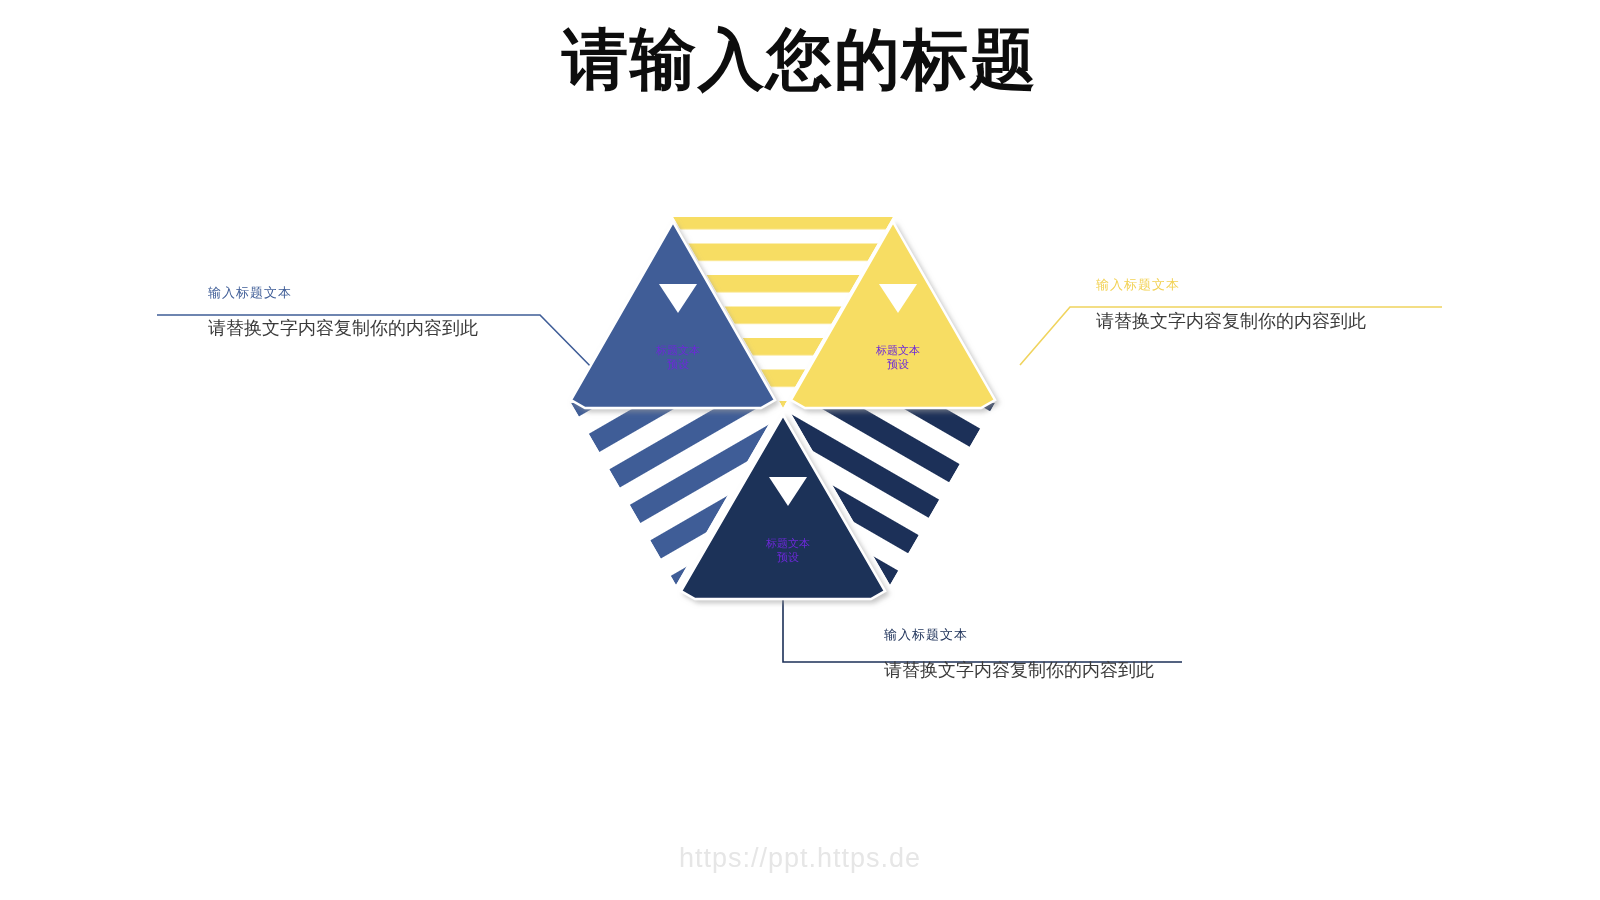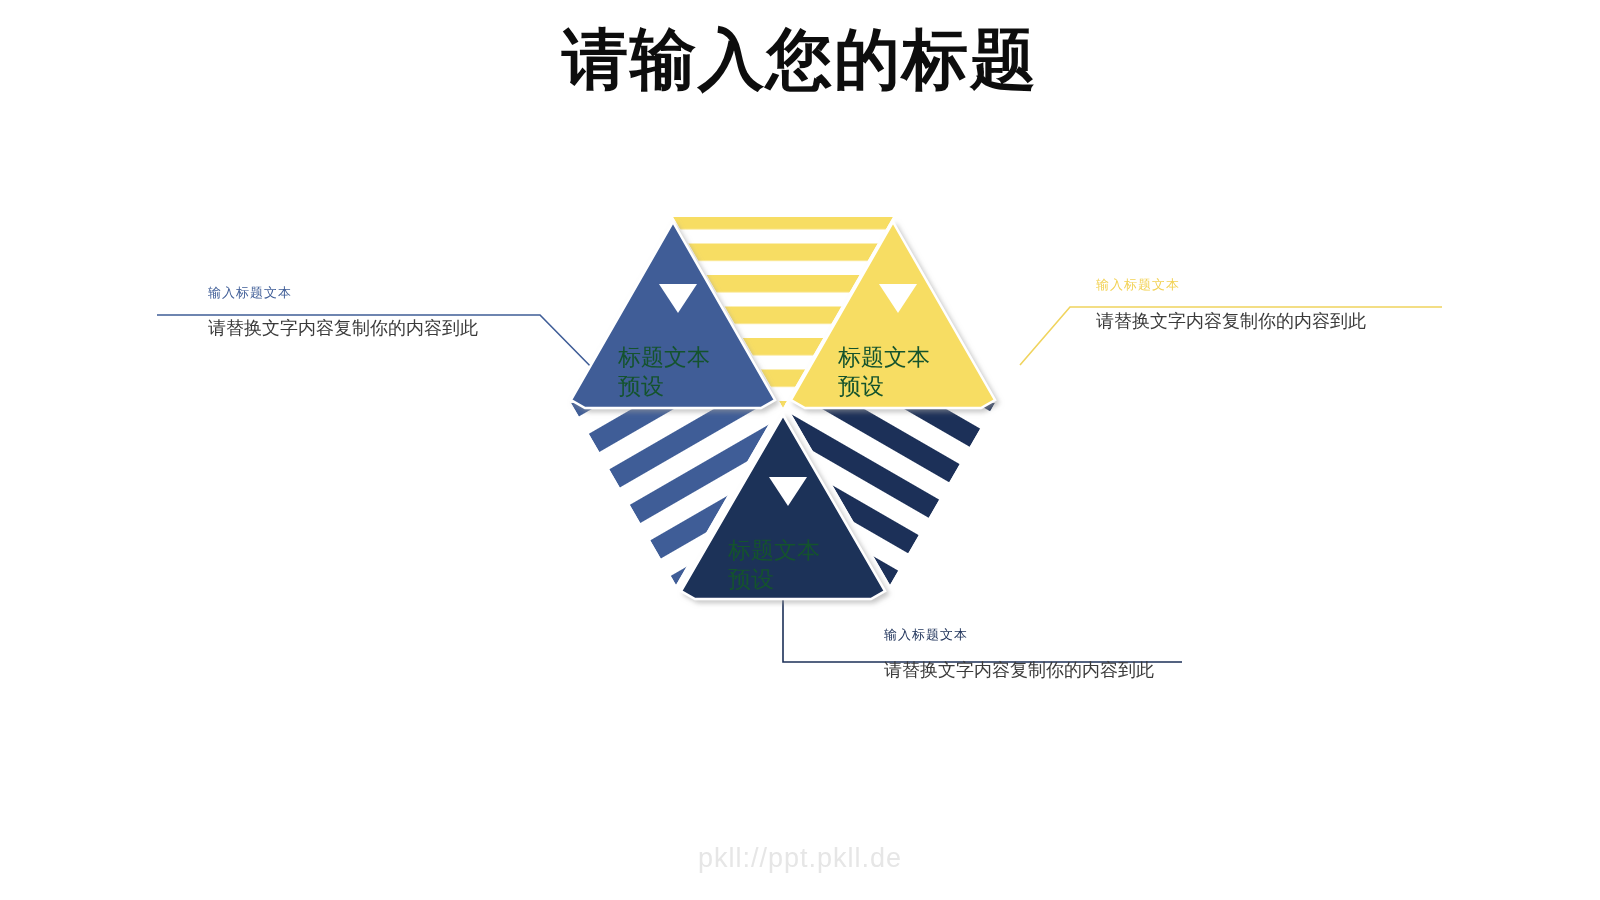--- a/index.html
+++ b/index.html
@@ -35,23 +35,23 @@
     position: absolute;
     left: 563px;
     top: 212px;
     width: 440px;
     height: 382px;
   }
   #diagram svg { display: block; overflow: visible; }
 
   .tri-label {
     position: absolute;
-    text-align: left;
-    color: #14532d;
-    font-size: 23px;
+    text-align: center;
+    color: #6d28d9;
+    font-size: 11px;
     line-height: 1.28;
     white-space: nowrap;
     pointer-events: none;
   }
   .tri-label span { display: block; }
 
   
   .callout { position: absolute; }
   .callout .c-title {
     font-size: 13px;
@@ -200,13 +200,13 @@
 <div class="callout" id="callout-right">
   <div class="c-title">输入标题文本</div>
   <div class="c-body">请替换文字内容复制你的内容到此</div>
 </div>
 
 <div class="callout" id="callout-bottom">
   <div class="c-title">输入标题文本</div>
   <div class="c-body">请替换文字内容复制你的内容到此</div>
 </div>
 
-<div id="watermark">pkll://ppt.pkll.de</div>
+<div id="watermark">https://ppt.https.de</div>
 
 </body></html>

